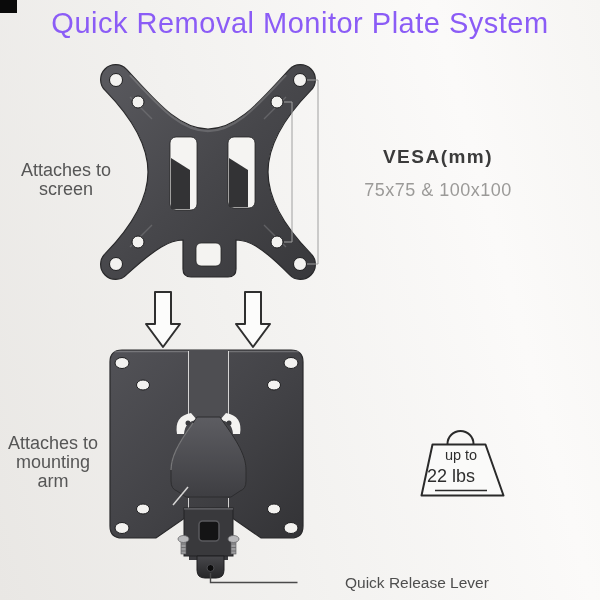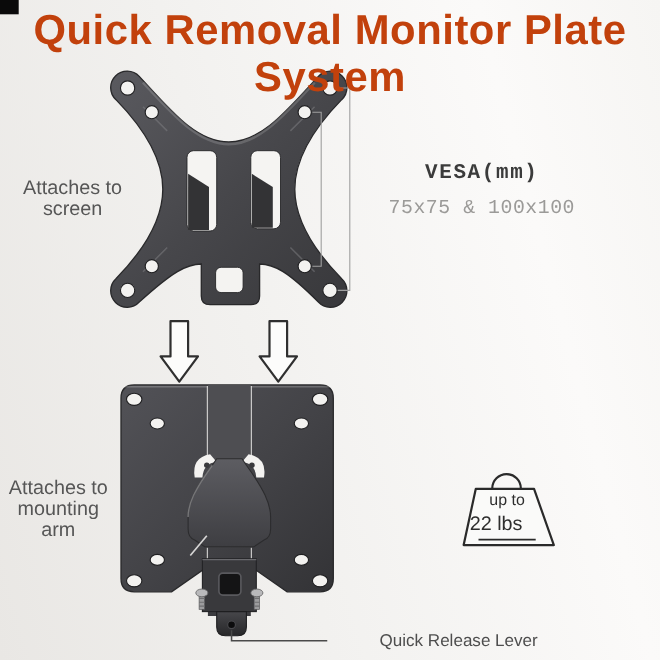--- a/index.html
+++ b/index.html
@@ -5,28 +5,28 @@
   html,body{margin:0;padding:0;}
   body{
     width:600px;height:600px;position:relative;overflow:hidden;
     font-family:"Liberation Sans",sans-serif;
     background:linear-gradient(75deg,#e9e7e4 0%,#f2f1ef 40%,#fbfaf9 78%,#f6f5f3 100%);
   }
   .abs{position:absolute;}
   #corner-mark{left:0;top:0;width:17px;height:13px;background:#0a0a0a;}
   #page-title{
     left:0;right:0;top:7px;text-align:center;
-    font-size:38px;font-weight:700;letter-spacing:.5px;color:#c2410c;
+    font-size:29px;font-weight:400;letter-spacing:.5px;color:#8b5cf6;
   }
   .side-label{
     color:#565656;font-size:18px;line-height:19px;text-align:center;
   }
   #attaches-screen{left:15px;top:161px;width:102px;}
   #attaches-mounting{left:3px;top:434px;width:100px;}
-  #vesa-block{left:347px;top:146px;width:182px;text-align:center;font-family:Liberation Mono, monospace;}
+  #vesa-block{left:347px;top:146px;width:182px;text-align:center;}
   #vesa-heading{font-size:19px;font-weight:600;letter-spacing:1.5px;color:#3b3b3b;}
   #vesa-sizes{font-size:18px;color:#9b9a98;margin-top:12px;letter-spacing:.5px;}
   #lever-label{left:302px;top:574px;font-size:15.5px;color:#4e4e4e;margin-left:43px;}
   #weight-upto{left:429px;top:447px;width:64px;text-align:center;font-size:14.5px;color:#2e2e2e;}
   #weight-lbs{left:426px;top:466px;width:50px;text-align:center;font-size:18px;color:#2e2e2e;}
   svg{position:absolute;left:0;top:0;}
 </style>
 </head>
 <body>
 

